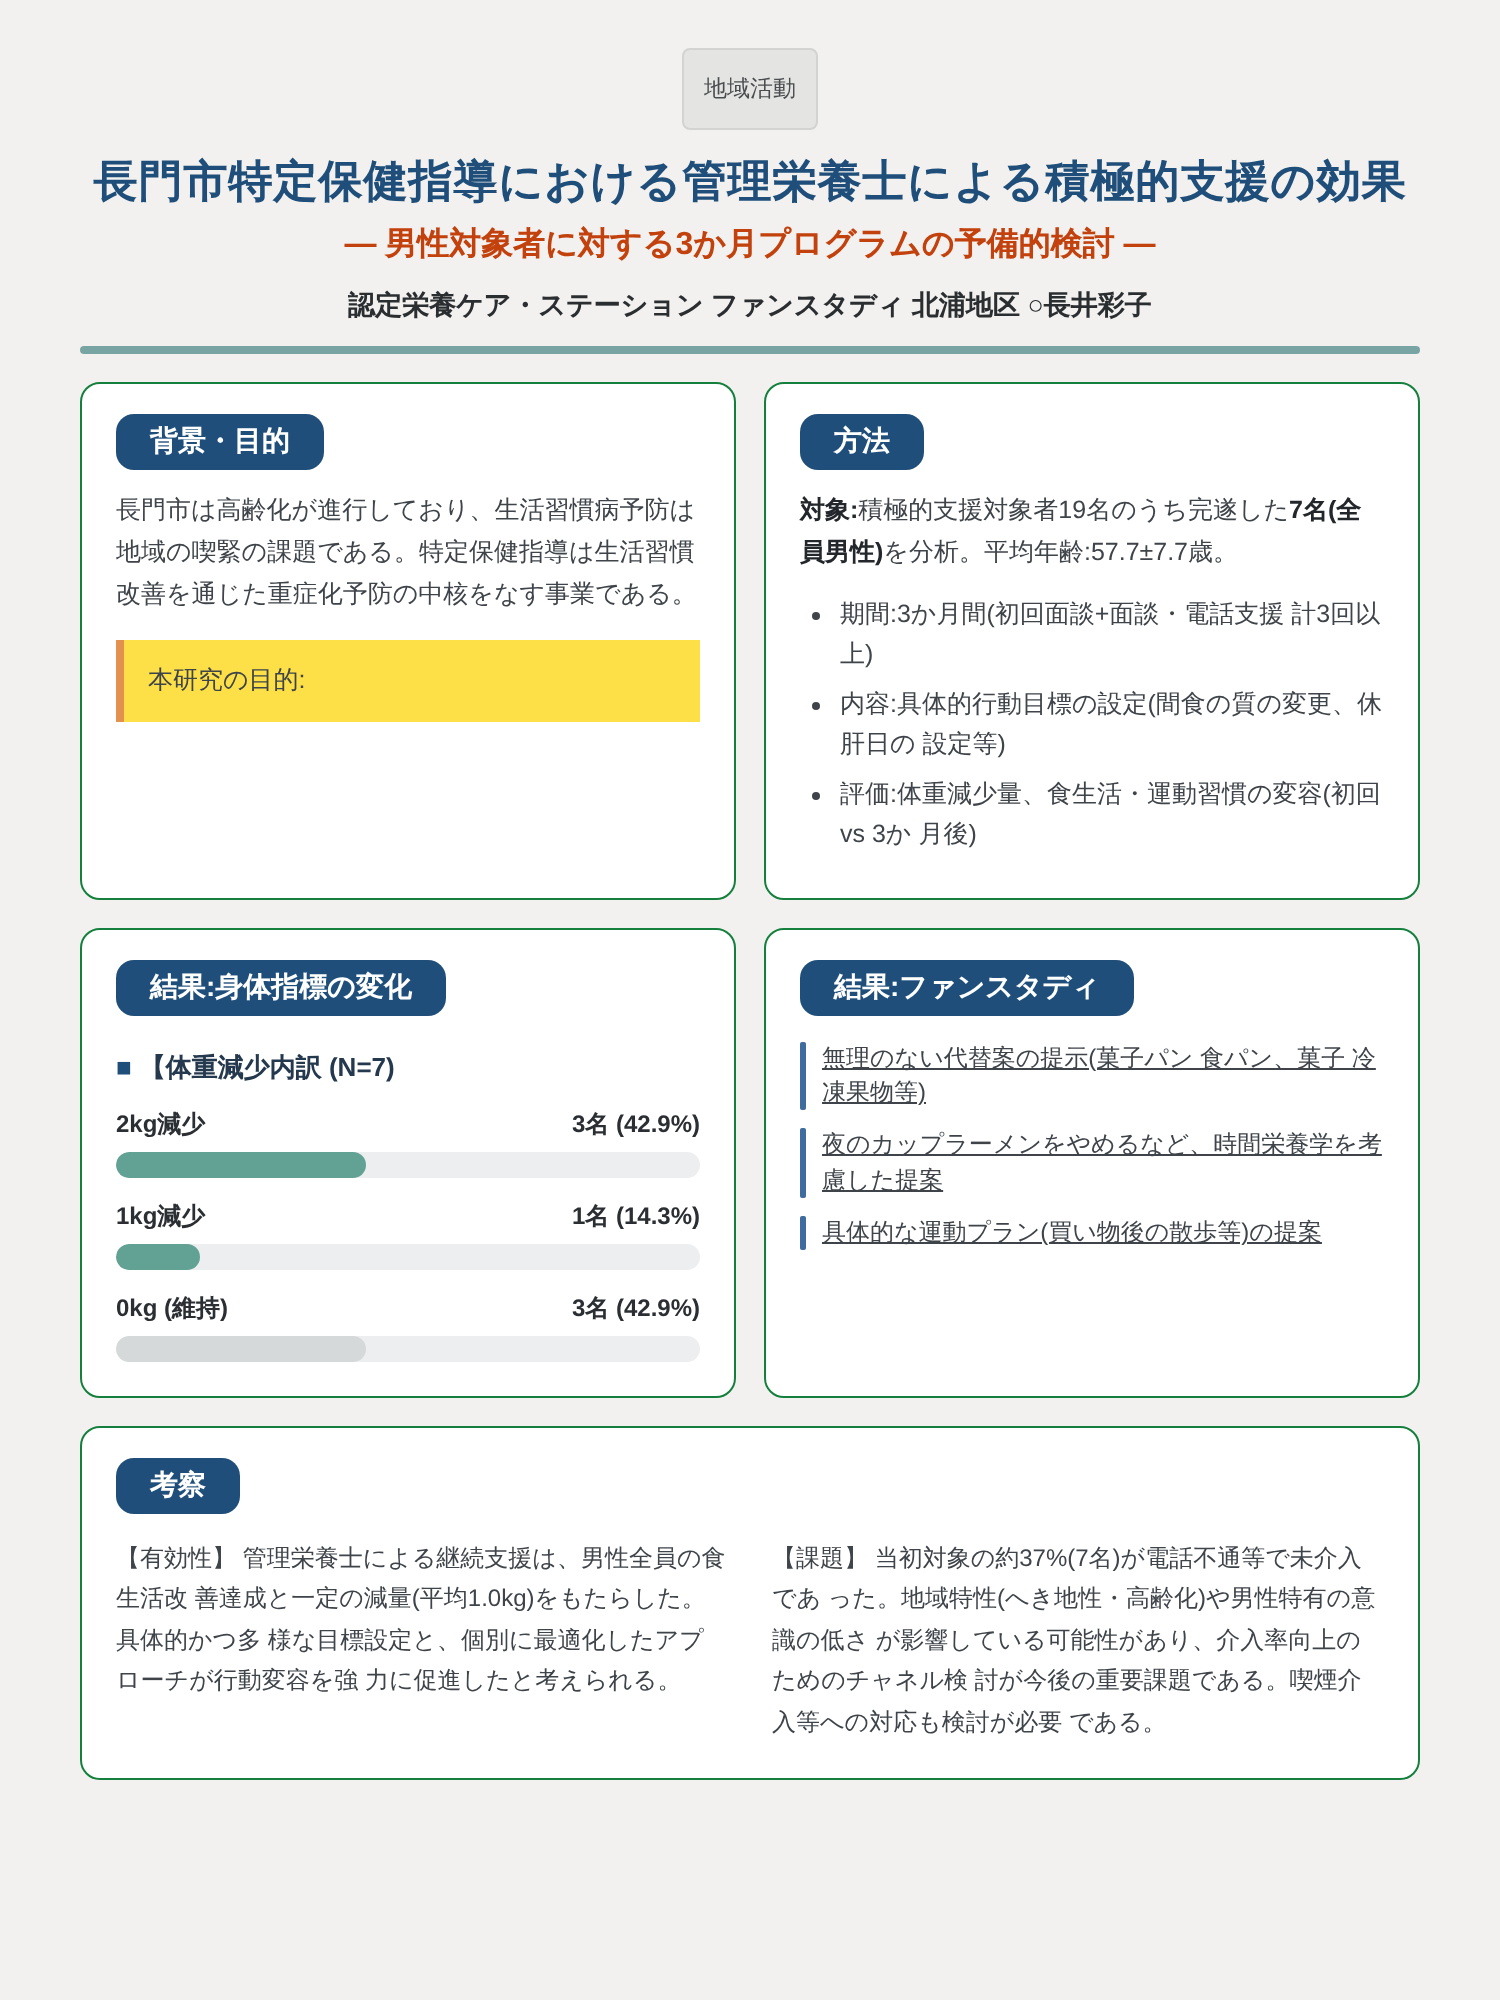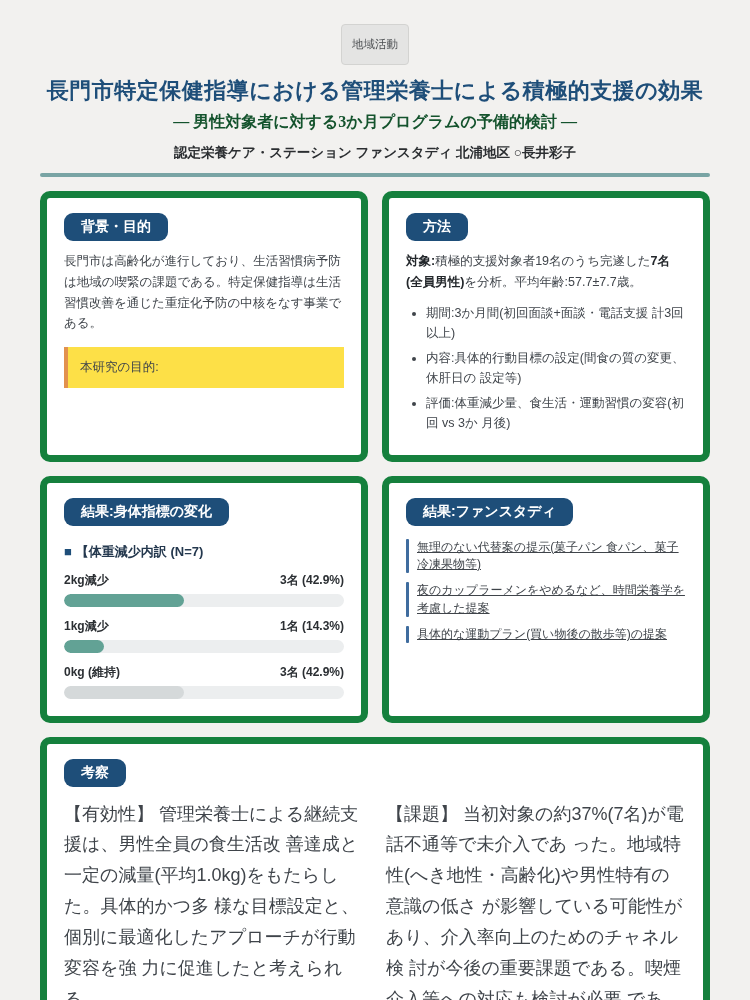--- a/index.html
+++ b/index.html
@@ -12,28 +12,28 @@
   }
   .page { width: 750px; min-height: 1000px; padding: 24px 40px 18px; }
 
   
   .header { text-align: center; }
   .tag-badge {
     display: inline-block; background: #e4e4e3; border: 1px solid #d3d3d1;
     color: #4a4d50; font-size: 11.5px; padding: 12px 10px; border-radius: 4px;
   }
   .title { color: #1e4e79; font-size: 22px; font-weight: bold; margin-top: 11px; letter-spacing: .5px; }
-  .subtitle { color: #14532d; font-size: 16px; font-weight: bold; margin-top: 6px; font-family: Liberation Serif, serif; }
+  .subtitle { color: #c2410c; font-size: 16px; font-weight: bold; margin-top: 6px; }
   .author { color: #2b2e31; font-size: 13.5px; font-weight: 600; margin-top: 11px; }
   .header-divider { height: 4px; background: #79a4a4; border-radius: 2px; margin-top: 11px; }
 
   
   .grid2 { display: grid; grid-template-columns: 1fr 1fr; gap: 14px; margin-top: 14px; }
   .card {
-    background: #ffffff; border: 7px solid #15803d; border-radius: 10px;
+    background: #ffffff; border: 1px solid #15803d; border-radius: 10px;
     padding: 15px 17px 17px;
   }
   .badge {
     display: inline-block; background: #1e4e79; color: #ffffff;
     font-size: 14px; font-weight: bold; padding: 5px 17px; border-radius: 9px;
   }
   .body-text { font-size: 12.5px; line-height: 1.66; margin-top: 10px; }
 
   
   .purpose-box {
@@ -75,21 +75,21 @@
   .result-table td.rate { font-weight: bold; }
   .col-item { width: 26%; } .col-rate { width: 22%; } .col-ex { width: 52%; }
   .notes { margin-top: 13px; }
   .note { display: flex; align-items: stretch; margin-top: 9px; text-decoration: underline; }
   .note-bar { width: 3px; background: #3f6c9e; border-radius: 1px; margin-right: 8px; flex-shrink: 0; }
   .note-text { font-size: 12px; line-height: 1.45; color: #3f444a; }
 
   
   .full { margin-top: 14px; }
   .discussion-grid { display: grid; grid-template-columns: 1fr 1fr; gap: 22px; margin-top: 12px; }
-  .discussion-grid p { font-size: 18px; line-height: 1.72; }
+  .discussion-grid p { font-size: 12px; line-height: 1.72; }
 </style>
 </head>
 <body>
 
 <div class="page">
 
   <div class="header">
     <span class="tag-badge">地域活動</span>
     <div class="title">長門市特定保健指導における管理栄養士による積極的支援の効果</div>
     <div class="subtitle">― 男性対象者に対する3か月プログラムの予備的検討 ―</div>

